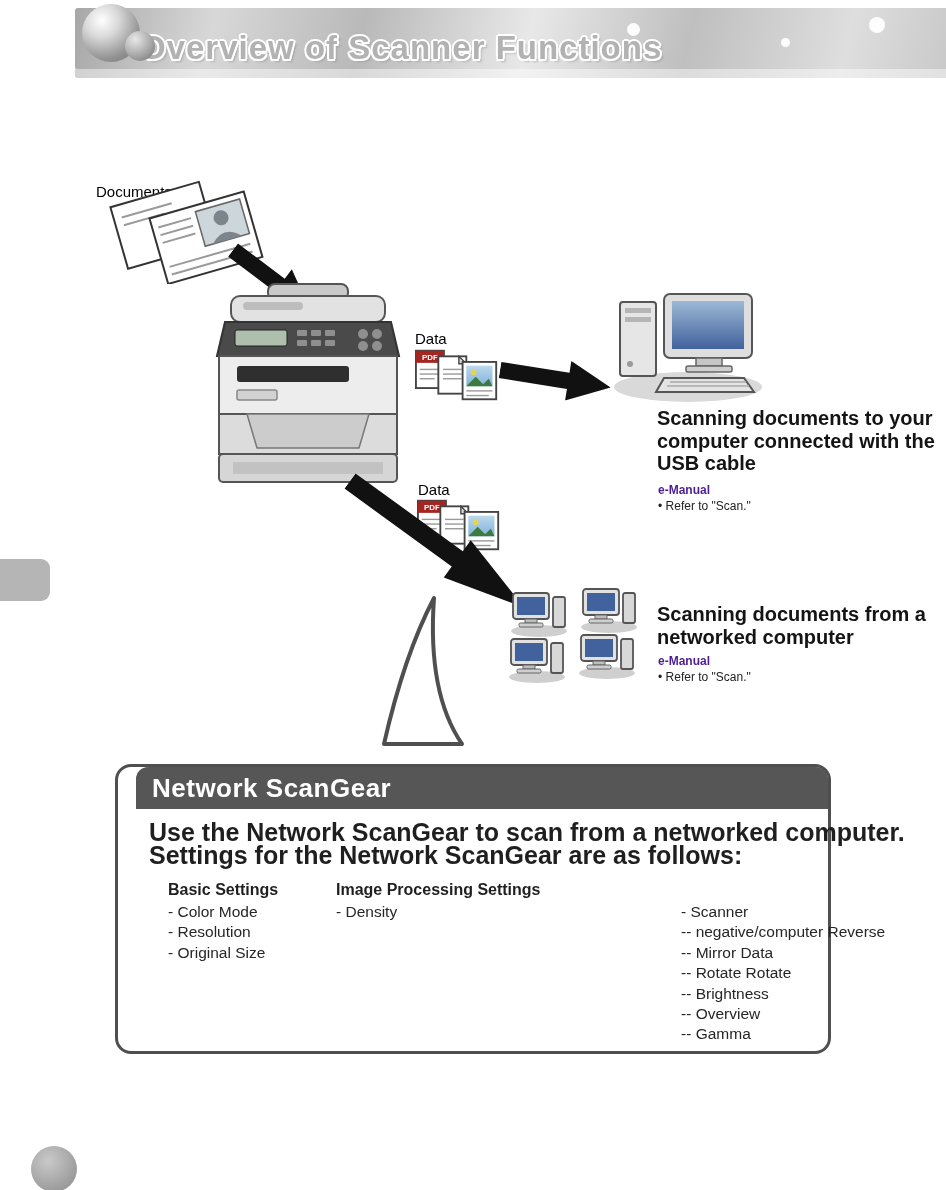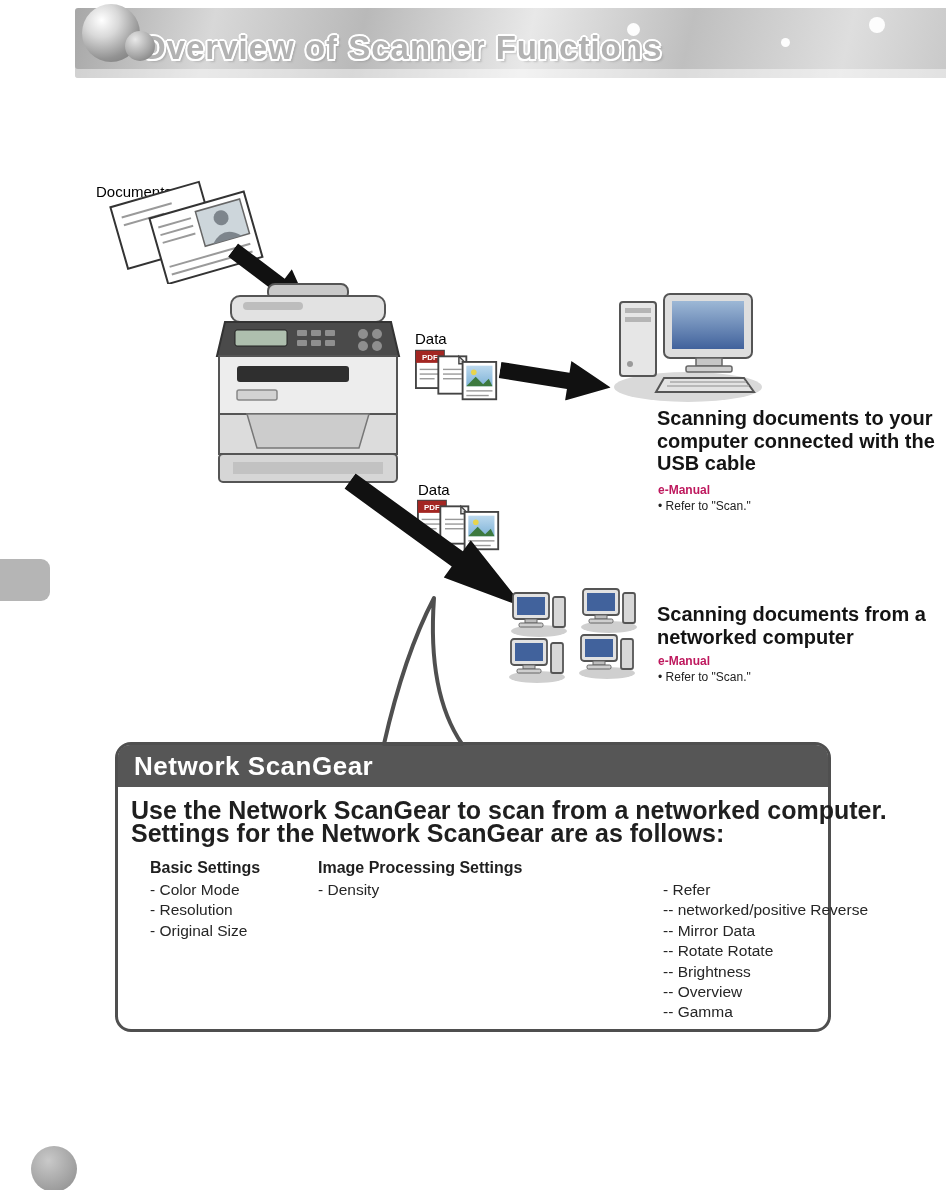--- a/index.html
+++ b/index.html
@@ -21,21 +21,21 @@
   .dot3 { left:794px; top:9px; width:16px; height:16px; }
   .sphere { border-radius:50%; }
   .sphere-big { left:82px; top:4px; width:58px; height:58px;
     background:radial-gradient(circle at 34% 28%, #ffffff 0%, #d9d9d9 30%, #939393 68%, #6f6f6f 100%); }
   .sphere-small { left:125px; top:31px; width:30px; height:30px;
     background:radial-gradient(circle at 34% 28%, #e8e8e8 0%, #a8a8a8 55%, #707070 100%); }
 
   
   .small-label { font-size:15px; color:#000; }
   .flow-heading { font-weight:bold; font-size:20px; line-height:1.13; color:#141414; }
-  .ref-title { font-size:12px; font-weight:bold; color:#be185d; }
+  .ref-title { font-size:12px; font-weight:bold; color:#4c1d95; }
   .ref-item { font-size:12px; color:#222; margin-top:2px; }
 
   .label-documents { left:96px; top:183px; }
   .label-data1 { left:415px; top:330px; }
   .label-data2 { left:418px; top:481px; }
 
   .usb-heading { left:657px; top:407px; width:292px; }
   .usb-ref { left:658px; top:483px; }
   .net-heading { left:657px; top:603px; width:292px; }
   .net-ref { left:658px; top:654px; }
@@ -46,22 +46,22 @@
   .arrow1 { left:233px; top:230px; width:95px; height:40px; transform:rotate(37deg); }
   .arrow2 { left:500px; top:350px; width:112px; height:40px; transform:rotate(9deg); }
   .arrow3 { left:350px; top:458px; width:215px; height:46px; transform:rotate(36deg); }
 
   
   .chapter-tab { left:0; top:559px; width:50px; height:42px; background:#b5b5b5; border-radius:0 9px 9px 0; }
   .page-circle { left:31px; top:1146px; width:46px; height:46px; border-radius:50%;
     background:radial-gradient(circle at 38% 32%, #c9c9c9, #9a9a9a 75%); }
 
   
-  .callout { left:115px; top:742px; width:716px; height:290px; background:#fff;
-    border:3px solid #4f4f4f; border-radius:16px; z-index:2; }
+  .callout { left:115px; top:764px; width:716px; height:290px; background:#fff;
+    border:3px solid #4f4f4f; border-radius:16px; z-index:2;padding-left:18px; }
   .callout-header { height:42px; background:#565656; border-radius:12px 12px 0 0;
     display:flex; align-items:center; padding-left:16px; }
   .callout-header span { color:#fff; font-size:26px; font-weight:bold; letter-spacing:0.5px; }
   .callout-body { position:relative; height:calc(100% - 42px); }
   .desc { font-size:25px; font-weight:bold; color:#1f1f1f; white-space:nowrap; }
   .d1 { left:13px; top:9px; }
   .d2 { left:13px; top:32px;text-align:right; }
   .col { top:72px; }
   .col1 { left:32px; } .col2 { left:200px; } .col3 { left:545px; }
   .col-h { font-weight:bold; font-size:16px; color:#1f1f1f; min-height:21px; }
@@ -306,22 +306,22 @@
 
     <div class="abs col col1">
       <div class="col-h">Basic Settings</div>
       <div class="col-i">- Color Mode</div>
       <div class="col-i">- Resolution</div>
       <div class="col-i">- Original Size</div>
     </div>
 
     <div class="abs col col3">
       <div class="col-h"></div>
-      <div class="col-i">- Refer</div>
-      <div class="col-i">-- networked/positive Reverse</div>
+      <div class="col-i">- Scanner</div>
+      <div class="col-i">-- negative/computer Reverse</div>
       <div class="col-i">-- Mirror Data</div>
       <div class="col-i">-- Rotate Rotate</div>
       <div class="col-i">-- Brightness</div>
       <div class="col-i">-- Overview</div>
       <div class="col-i">-- Gamma</div>
     </div>
   </div>
 </div>
 
 <svg class="abs callout-tail" viewBox="0 0 94 154">

